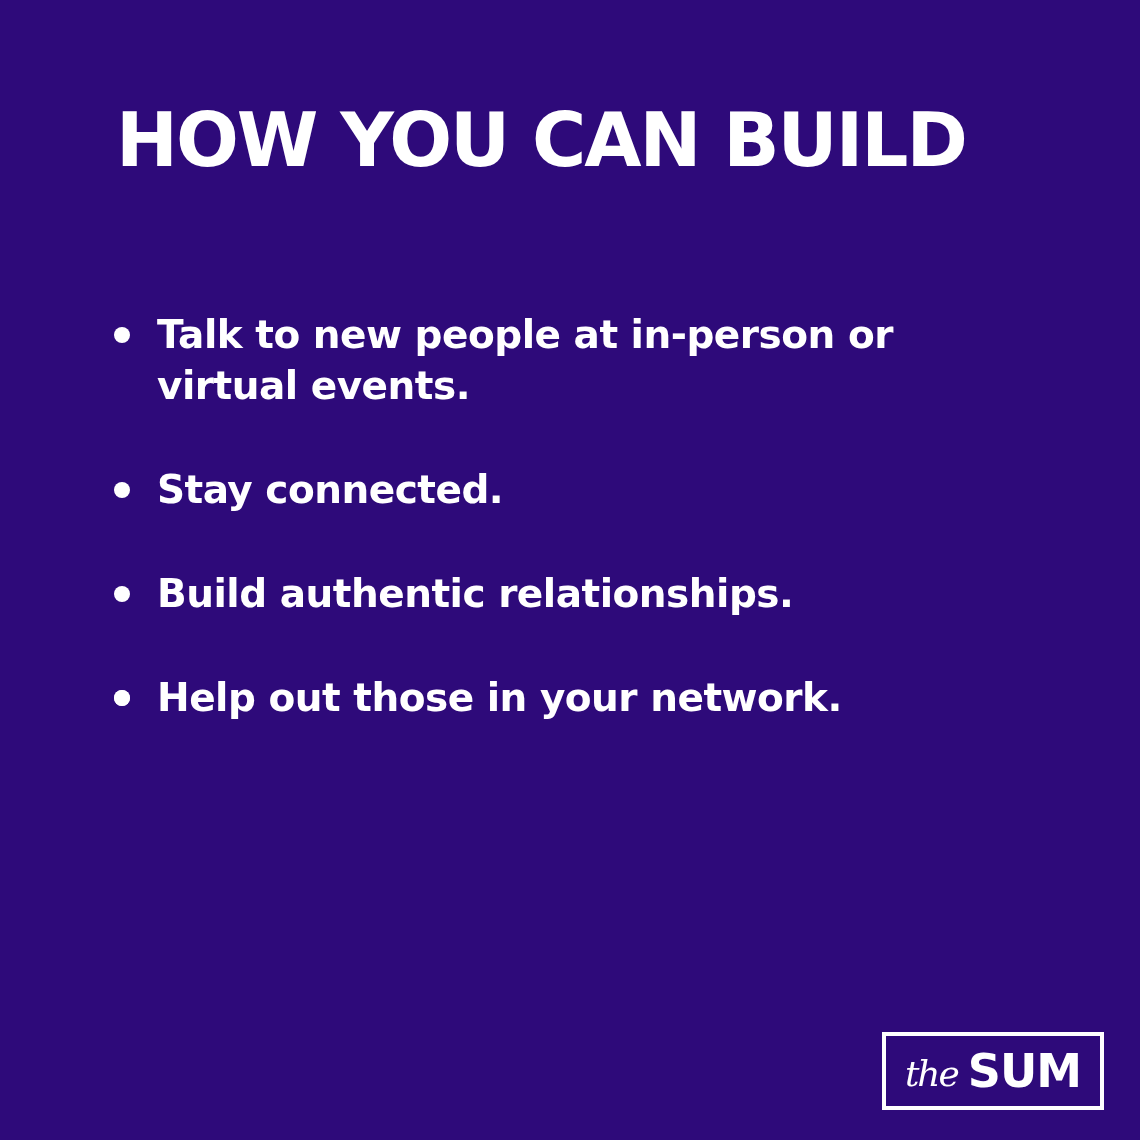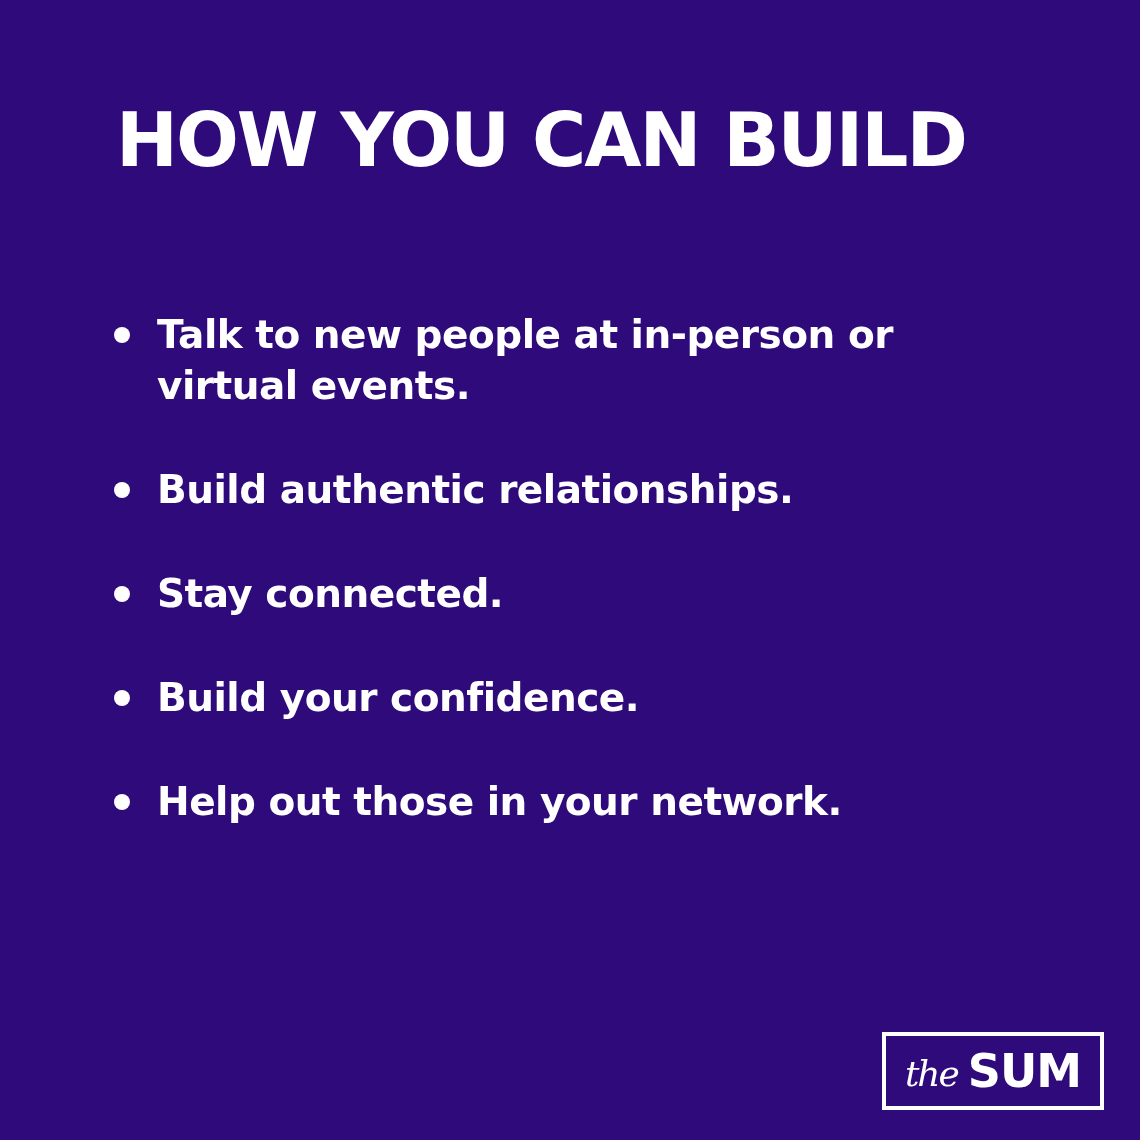--- a/index.html
+++ b/index.html
@@ -74,29 +74,28 @@
   <span>HOW YOU CAN BUILD</span>
 </h1>
 
 <ul class="list">
   <li class="item">
     <span class="bullet"></span>
     <span>Talk to new people at in-person or virtual events.</span>
   </li>
   <li class="item">
     <span class="bullet"></span>
+    <span>Stay connected.</span>
+  </li>
+  <li class="item">
+    <span class="bullet"></span>
     <span>Build authentic relationships.</span>
   </li>
   <li class="item">
     <span class="bullet"></span>
-    <span>Stay connected.</span>
-  </li>
-  <li class="item">
-    <span class="bullet"></span>
-    <span>Build your confidence.</span>
   </li>
   <li class="item">
     <span class="bullet"></span>
     <span>Help out those in your network.</span>
   </li>
 </ul>
 
 <div class="logo">
   <span class="logo-the">the</span>
   <span class="logo-sum">SUM</span>

